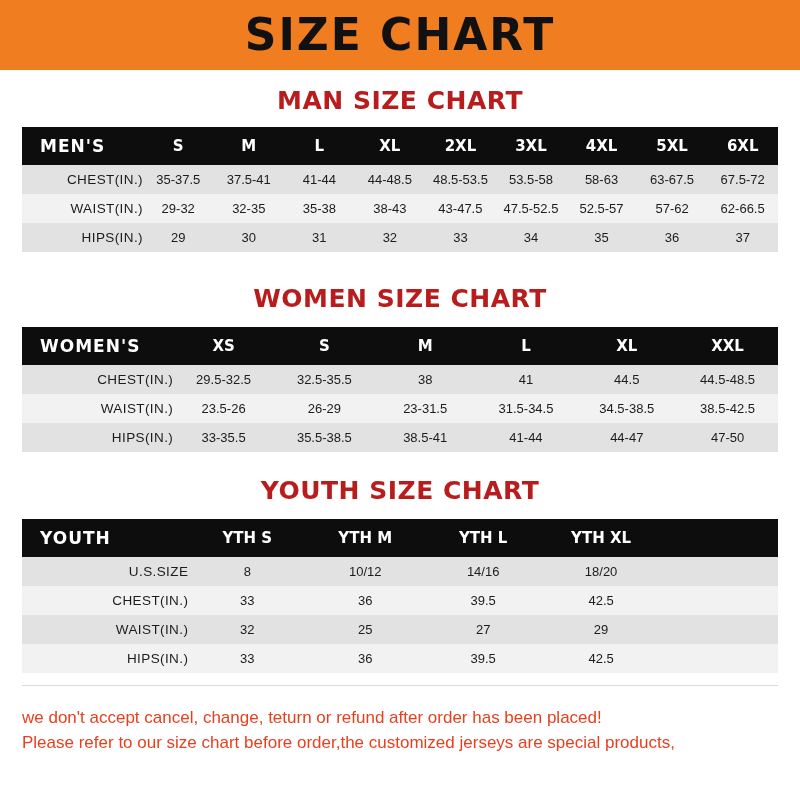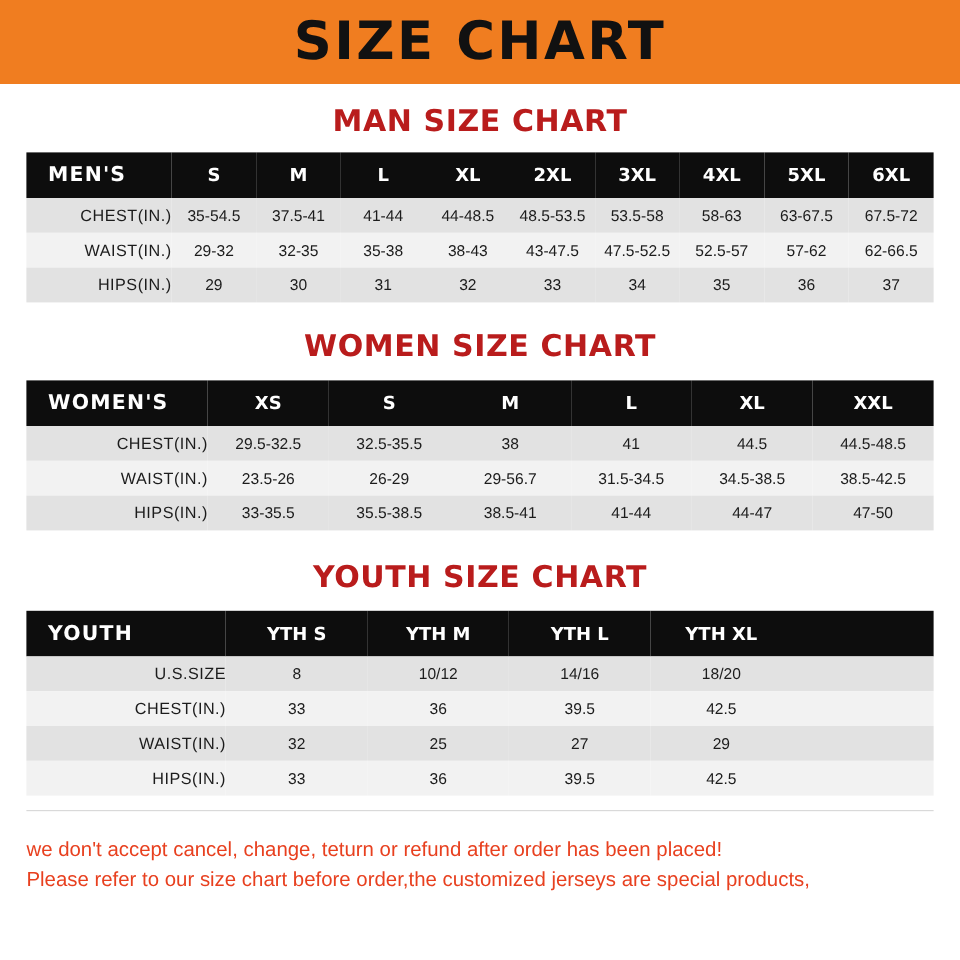--- a/index.html
+++ b/index.html
@@ -52,21 +52,21 @@
   }
   .section-title {
     text-align: center;
     font-family: "DejaVu Sans", sans-serif;
     font-weight: bold;
     font-size: 25px;
     color: #b91c1c;
     letter-spacing: 0.5px;
   }
   .t1-title { margin-top: 16px; margin-bottom: 12px; }
-  .t2-title { margin-top: 22px; margin-bottom: 14px; }
+  .t2-title { margin-top: 32px; margin-bottom: 14px; }
   .t3-title { margin-top: 24px; margin-bottom: 14px; }
 
   table {
     width: 100%;
     border-collapse: collapse;
     table-layout: fixed;
   }
   thead th {
     background: #0d0d0d;
     color: #ffffff;
@@ -156,21 +156,21 @@
           <th>2XL</th>
           <th>3XL</th>
           <th>4XL</th>
           <th>5XL</th>
           <th>6XL</th>
         </tr>
       </thead>
       <tbody>
         <tr class="odd">
           <td class="row-head">CHEST(IN.)</td>
-          <td>35-54.5</td>
+          <td>35-37.5</td>
           <td>37.5-41</td>
           <td>41-44</td>
           <td>44-48.5</td>
           <td>48.5-53.5</td>
           <td>53.5-58</td>
           <td>58-63</td>
           <td>63-67.5</td>
           <td>67.5-72</td>
         </tr>
         <tr class="even">
@@ -229,21 +229,21 @@
           <td>32.5-35.5</td>
           <td>38</td>
           <td>41</td>
           <td>44.5</td>
           <td>44.5-48.5</td>
         </tr>
         <tr class="even">
           <td class="row-head">WAIST(IN.)</td>
           <td>23.5-26</td>
           <td>26-29</td>
-          <td>29-56.7</td>
+          <td>23-31.5</td>
           <td>31.5-34.5</td>
           <td>34.5-38.5</td>
           <td>38.5-42.5</td>
         </tr>
         <tr class="odd">
           <td class="row-head">HIPS(IN.)</td>
           <td>33-35.5</td>
           <td>35.5-38.5</td>
           <td>38.5-41</td>
           <td>41-44</td>

